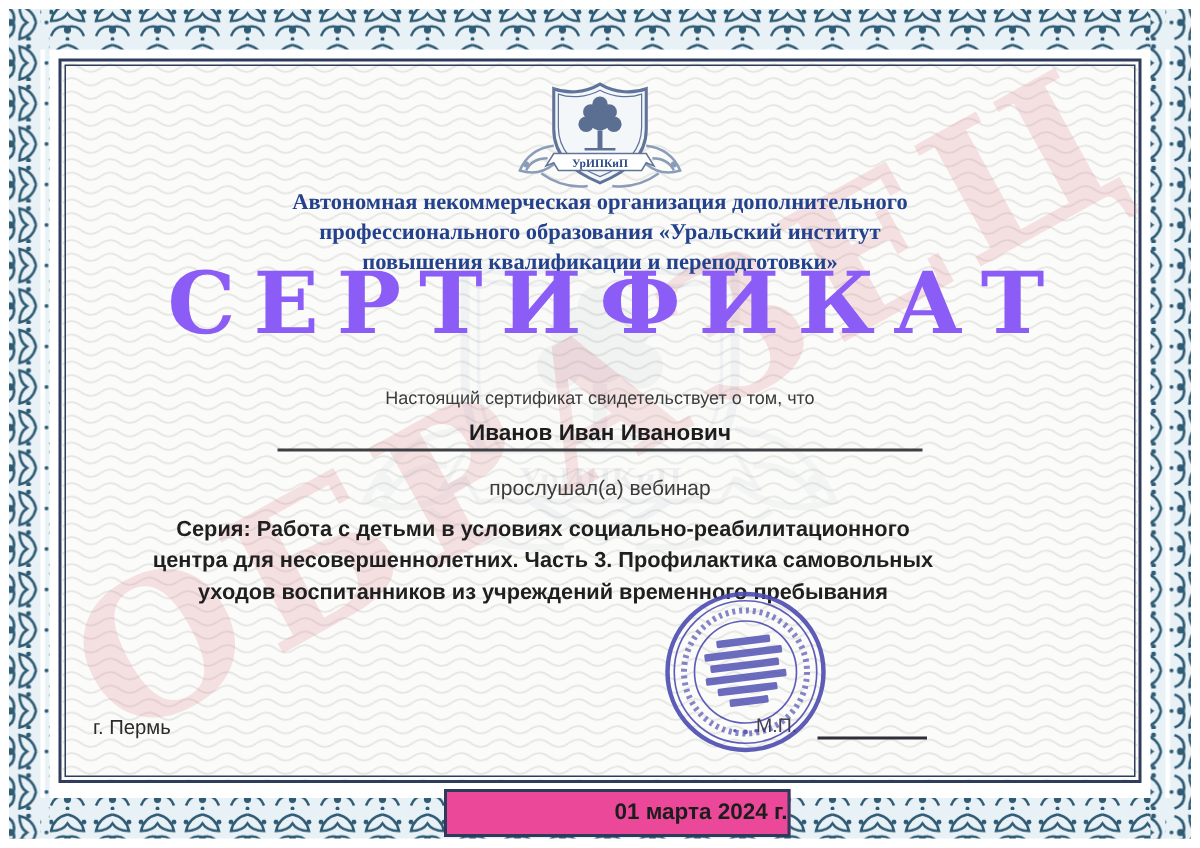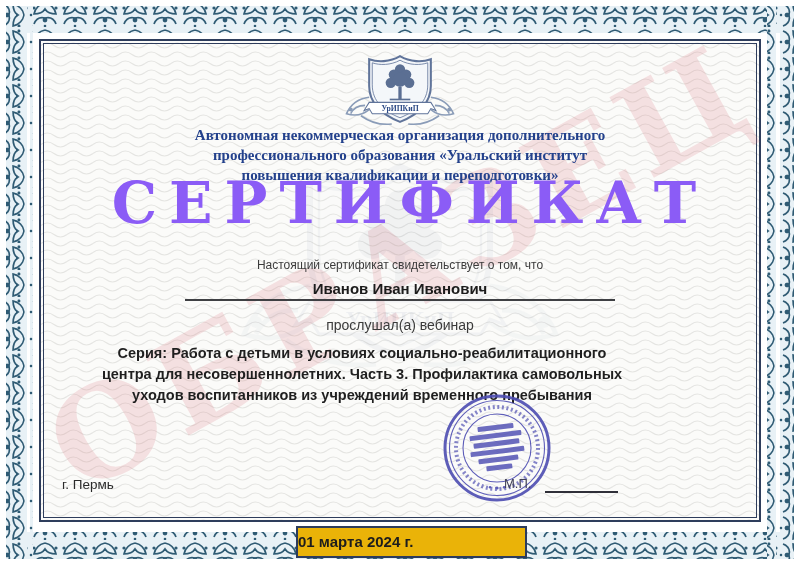--- a/index.html
+++ b/index.html
@@ -51,22 +51,22 @@
     left:0;top:343px;width:724px;text-align:center;
     font-size:14.5px;font-weight:bold;line-height:1.45;color:#1f1f1f;
   }
   .city{left:62px;top:477px;font-size:13.5px;color:#2b2b2b;}
   .director{left:264px;top:460px;font-size:13.5px;line-height:1.35;color:#2b2b2b;}
   .stamp{left:440px;top:392px;width:114px;height:114px;}
   .mp{left:504px;top:476px;font-size:13px;color:#3f3f55;}
   .sig-line{left:545px;top:491px;width:73px;height:0;border-bottom:2px solid #2f2f38;}
   .disclaimer{left:0;top:502px;width:800px;text-align:center;font-size:11.5px;color:#55565a;}
   .date-box{
-    left:296px;top:526px;width:227px;height:28px;background:#eab308;
-    border:2px solid #2c3b5c;z-index:4;text-align:left;line-height:28px;
+    left:296px;top:526px;width:227px;height:28px;background:#ec4899;
+    border:2px solid #2c3b5c;z-index:4;text-align:right;line-height:28px;
     font-size:15px;font-weight:bold;color:#1d1d1d;
   }
 </style>
 </head>
 <body>
 
 <div class="page">
 
   <svg width="0" height="0" style="position:absolute" aria-hidden="true">
     <defs>

